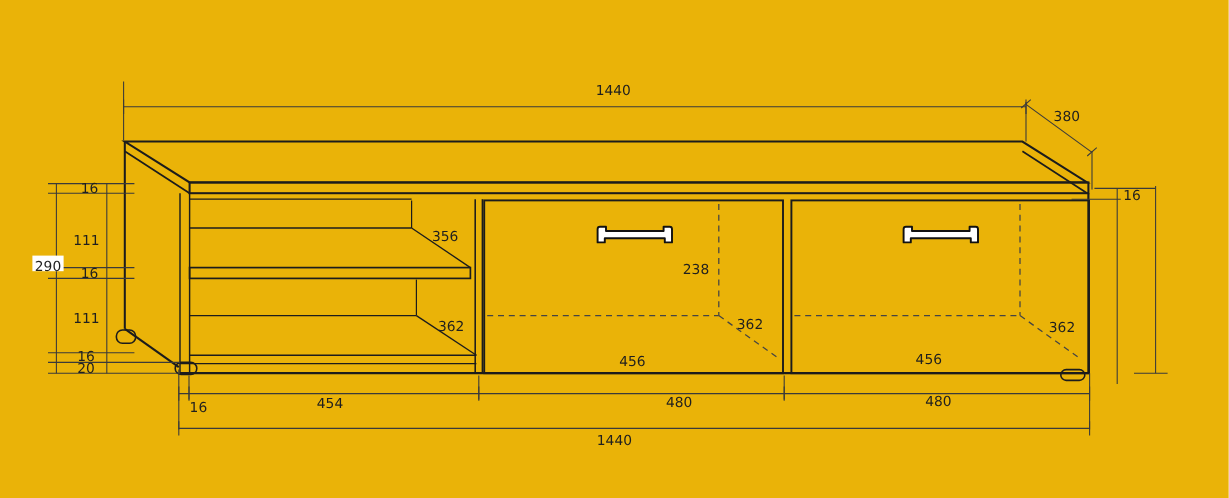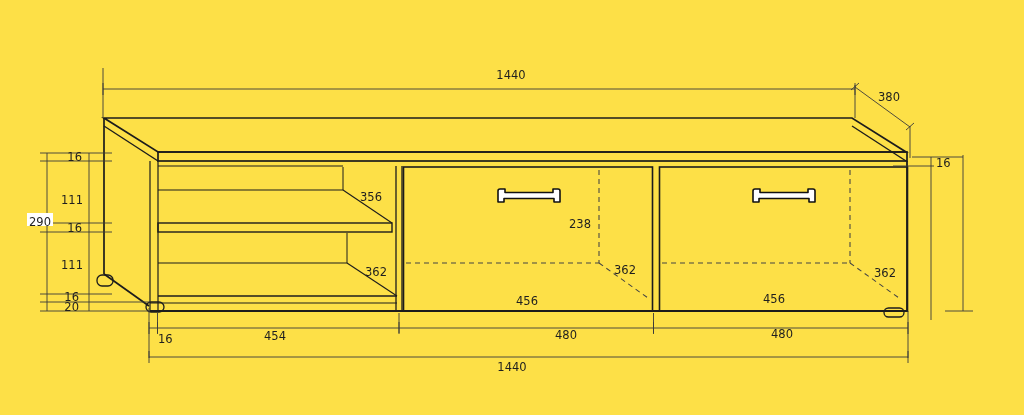--- a/index.html
+++ b/index.html
@@ -1,16 +1,16 @@
 <!DOCTYPE html>
 <html><head>
 <meta charset="utf-8">
 <style>
   html,body{margin:0;padding:0;background:#ffffff;}
-  .stage{position:relative;width:1024px;height:415px;background:#fde047;overflow:hidden;text-decoration:underline;}
+  .stage{position:relative;width:1024px;height:415px;background:#eab308;overflow:hidden;text-decoration:underline;}
   svg{display:block;}
   text{font-family:"DejaVu Sans","Liberation Sans",sans-serif;fill:#1f1f1f;}
   .dim-label{font-size:11.5px;}
   .struct{stroke:#1c1c1c;fill:none;}
   .dim{stroke:#3a3a3a;stroke-width:0.9;fill:none;}
   .dash{stroke:#444;stroke-width:1.05;fill:none;stroke-dasharray:5 4;}
 </style>
 </head>
 <body>
 

